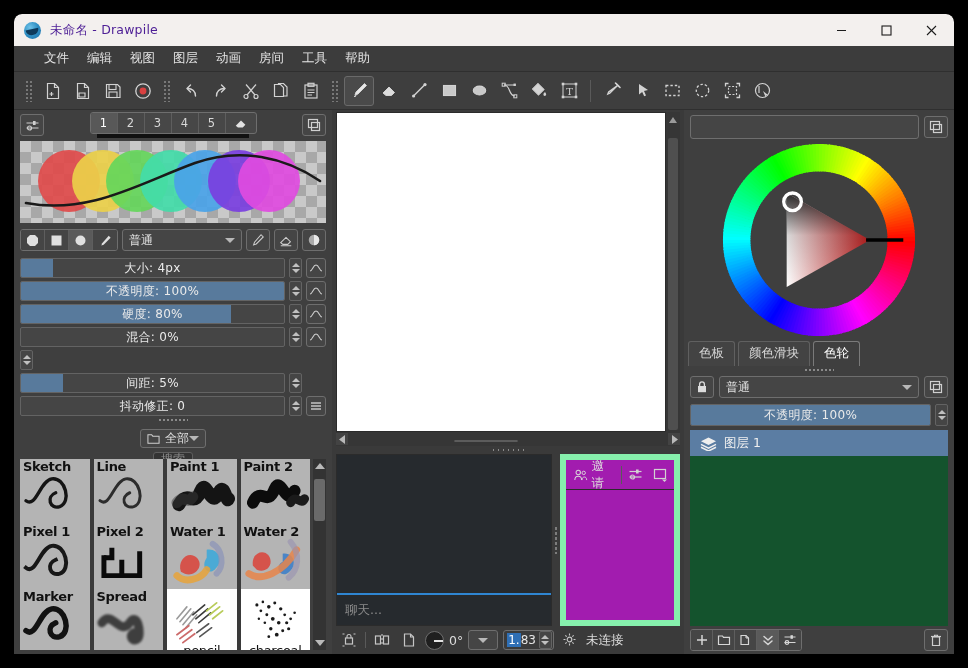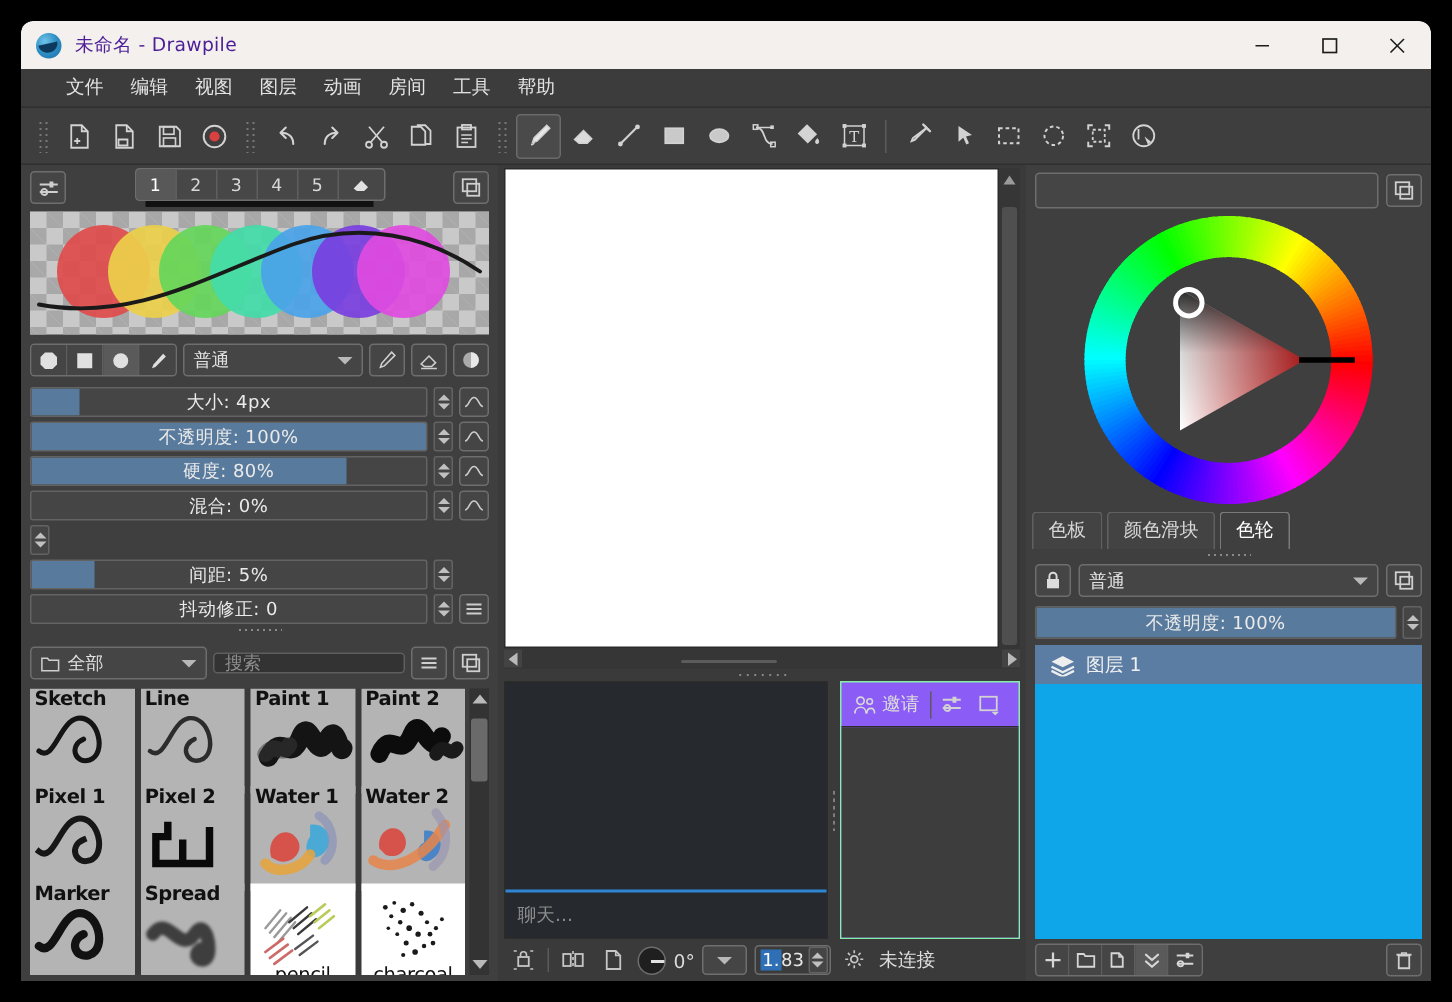--- a/index.html
+++ b/index.html
@@ -141,21 +141,21 @@
     display:flex; flex-direction:column; align-items:center; justify-content:center; gap:2px; flex:0 0 13px;
   }
   .spin i { display:block; width:0;height:0;border-left:4px solid transparent;border-right:4px solid transparent; }
   .spin i.u { border-bottom:4px solid #c0c0c0; }
   .spin i.d { border-top:4px solid #c0c0c0; }
   .curve-btn {
     width:20px; flex:0 0 20px; background:#454545; border:1px solid #6e6e6e; border-radius:3px;
     display:flex; align-items:center; justify-content:center; color:#cdcdcd;
   }
   .curve-spacer { width:20px; flex:0 0 20px; }
-  .search-row { height:26px; margin:6px 6px 0 6px; display:flex; align-items:center; gap:4px; }
+  .search-row { height:26px; margin:6px 6px 0 6px; display:flex; align-items:center; gap:4px;flex-direction:column; }
   .search-input {
     flex:1; height:14px; background:#333; border:1px solid #5e5e5e; border-radius:3px;
     display:flex; align-items:center; padding:0 7px; font-size:12px; color:#8e8e8e;
   }
   .brush-grid-wrap { flex:1; margin:4px 6px 4px 6px; display:flex; min-height:0; }
   .brush-grid {
     flex:1; display:grid; grid-template-columns: repeat(4, 1fr); gap:4px;
     align-content:start; overflow:hidden; background:#3a3a3a;
   }
   .bcell {
@@ -199,21 +199,21 @@
   }
   .chat-area { height:172px; flex:0 0 172px; display:flex; padding:0 4px; gap:0; }
   .chat-box {
     flex:1; display:flex; flex-direction:column; background:#262a2e; border:1px solid #2b2b2b; min-width:0;
   }
   .chat-log { flex:1; }
   .chat-sep { height:2px; background:#2f86d2; }
   .chat-input { height:30px; display:flex; align-items:center; padding-left:8px; font-size:12.5px; color:#8c8c8c;}
   .chat-handle { width:8px; flex:0 0 8px; display:flex; align-items:center; justify-content:center;}
   .chat-handle i { width:4px; height:28px; background-image: radial-gradient(#7d7d7d 1px, transparent 1px); background-size:4px 5px;}
-  .user-panel { width:120px; flex:0 0 120px; display:flex; flex-direction:column; background:#8b5cf6; border:1px solid #86efac;}
+  .user-panel { width:120px; flex:0 0 120px; display:flex; flex-direction:row; background:#a21caf; border:6px solid #86efac;}
   .user-head { height:30px; display:flex; align-items:center; border-bottom:1px solid #2b2b2b; padding:0 2px; gap:1px;}
   .invite-btn {
     display:flex; align-items:center; gap:4px; padding:2px 6px; color:#dcdcdc; font-size:12.5px;
     border-radius:3px; height:24px;
   }
   .uh-sep { width:1px; height:18px; background:#5a5a5a; }
   .user-list { flex:1; background:#3d3d3d; }
   .statusbar {
     height:28px; flex:0 0 28px; display:flex; align-items:center; gap:5px;
     padding:0 6px; background:#3a3a3a;
@@ -241,21 +241,21 @@
   .hex-field { flex:1; height:24px; background:#454545; border:1px solid #6e6e6e; border-radius:3px;}
   .wheel-wrap { height:200px; display:flex; align-items:center; justify-content:center; position:relative;}
   .color-tabs { height:26px; display:flex; align-items:flex-end; padding:0 4px; gap:3px; }
   .ctab {
     padding:3px 10px 4px 10px; font-size:12.5px; color:#d8d8d8; background:#434343;
     border:1px solid #606060; border-bottom:none; border-radius:3px 3px 0 0;
   }
   .ctab.sel { background:#3f3f3f; color:#fff; border-color:#7a7a7a;}
   .layer-head { height:28px; display:flex; align-items:center; gap:5px; padding:0 6px;}
   .op-row { height:22px; margin:3px 6px 0 6px; display:flex; gap:4px;}
-  .layer-list { flex:1; background:#0ea5e9; margin:4px 6px 0 6px; min-height:0; }
+  .layer-list { flex:1; background:#14532d; margin:4px 6px 0 6px; min-height:0; }
   .layer-row {
     height:26px; display:flex; align-items:center; gap:7px; padding-left:10px;
     background:#5b7da3; color:#f0f0f0; font-size:12.5px;
   }
   .layer-tools { height:28px; flex:0 0 28px; display:flex; align-items:center; padding:0 6px; gap:0;}
   .lt-grp { display:flex; border:1px solid #6e6e6e; border-radius:3px; overflow:hidden; height:22px;}
   .lt-grp .b { width:22px; display:flex; align-items:center; justify-content:center; background:#454545; border-right:1px solid #5e5e5e; color:#d6d6d6;}
   .lt-grp .b:last-child { border-right:none;}
   .lt-grp .b.sel { background:#5a5a5a;}
   .trash { margin-left:auto; }

